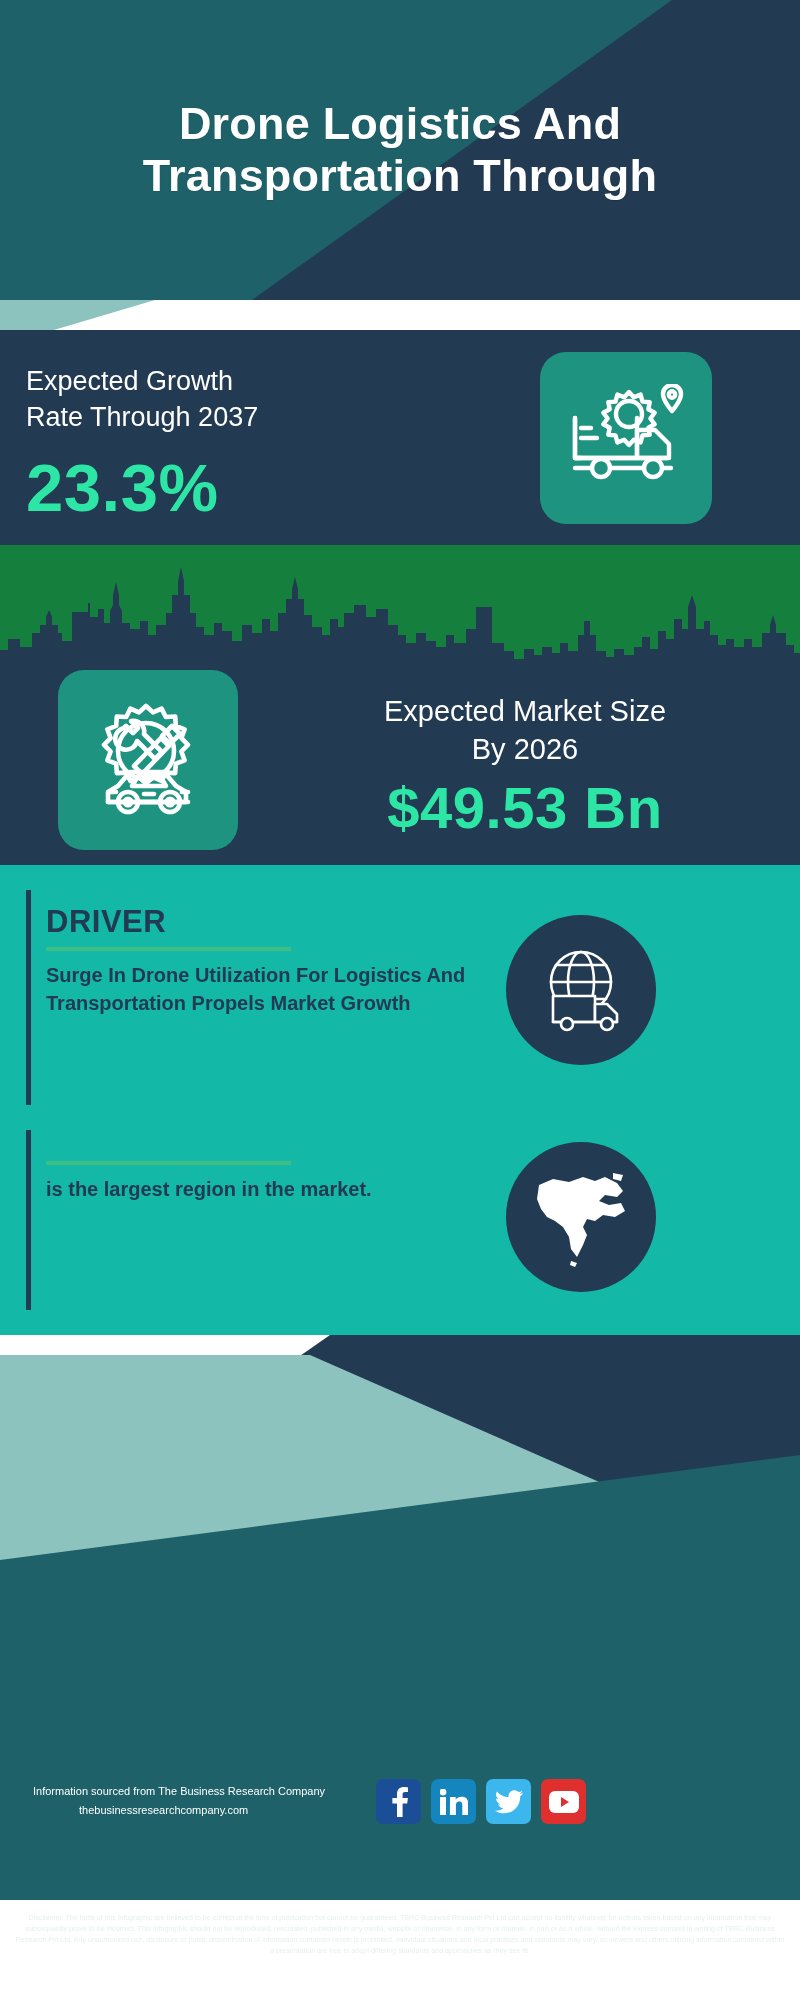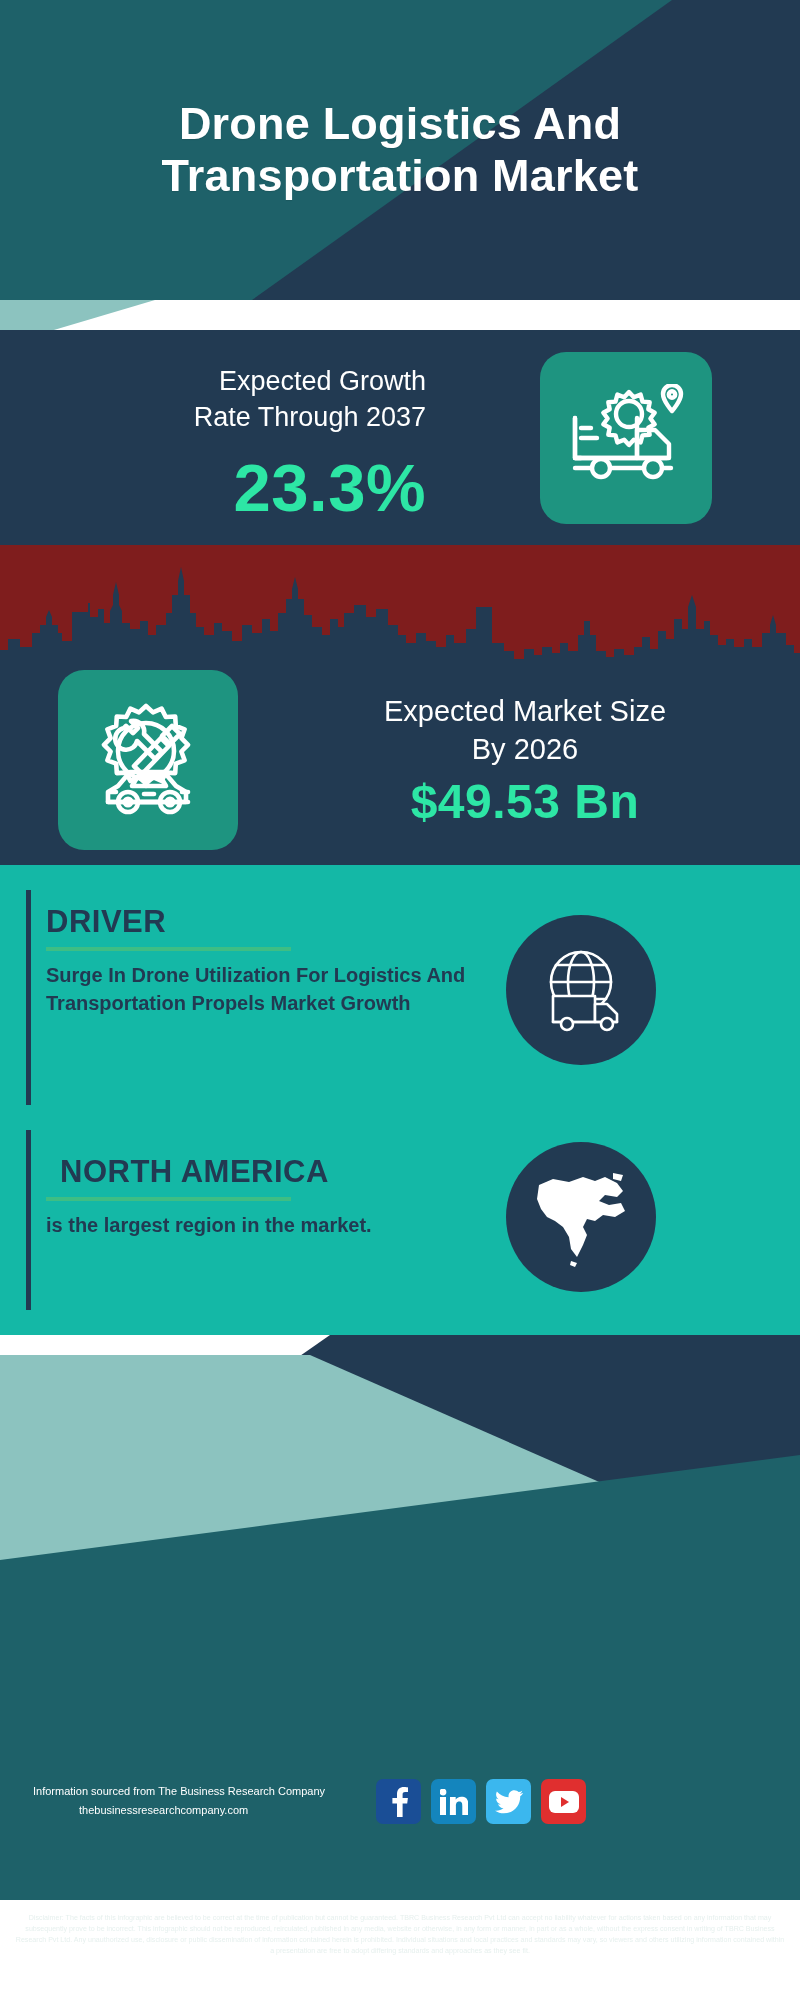--- a/index.html
+++ b/index.html
@@ -40,47 +40,47 @@
     clip-path:polygon(0 0, 155px 0, 0 46px);
   }
 
   
   .growth{
     position:absolute;left:0;top:330px;width:800px;height:215px;
     background:#223A52;
   }
   .growth-text{
     position:absolute;left:26px;top:34px;width:400px;
-    text-align:right;color:#ffffff;
+    text-align:left;color:#ffffff;
   }
   .growth-label{font-size:27px;line-height:1.32;font-weight:normal;}
   .growth-value{
     margin-top:14px;font-size:67px;font-weight:bold;color:#2DE6A5;letter-spacing:.5px;
   }
   .icon-tile{
     position:absolute;background:#1E9480;border-radius:26px;
     display:flex;align-items:center;justify-content:center;
   }
   .icon-tile.growth-tile{left:540px;top:22px;width:172px;height:172px;}
 
   
   .market{
     position:absolute;left:0;top:545px;width:800px;height:320px;
-    background:#7f1d1d;overflow:hidden;
+    background:#15803d;overflow:hidden;
   }
   .skyline-svg{position:absolute;left:0;top:10px;width:800px;height:135px;display:block;}
   .market-body{
     position:absolute;left:0;top:130px;width:800px;height:190px;background:#223A52;
   }
   .icon-tile.market-tile{left:58px;top:125px;width:180px;height:180px;}
   .market-text{
     position:absolute;left:275px;top:148px;width:500px;text-align:center;color:#ffffff;
   }
   .market-label{font-size:29px;line-height:1.3;}
-  .market-value{margin-top:6px;font-size:48px;font-weight:bold;color:#2DE6A5;letter-spacing:.5px;}
+  .market-value{margin-top:6px;font-size:58px;font-weight:bold;color:#2DE6A5;letter-spacing:.5px;}
 
   
   .insights{position:absolute;left:0;top:865px;width:800px;height:470px;background:#14b8a6;}
   .insight{position:absolute;left:26px;width:750px;}
   .insight .rule{
     position:absolute;left:0;top:0;width:5px;height:100%;background:#223A52;
   }
   .insight .content{margin-left:20px;width:440px;}
   .insight-title{
     color:#223A52;font-size:31px;font-weight:bold;letter-spacing:.5px;
@@ -138,21 +138,21 @@
   .disc-rule{position:absolute;left:0;top:1906px;width:800px;height:3px;background:#ffffff;opacity:.92;}
   svg{display:block;}
 </style>
 </head>
 <body>
 
 <div class="header">
   <div class="teal-wedge"></div>
   <div class="header-title">
     <span>Drone Logistics And</span>
-    <span>Transportation Market</span>
+    <span>Transportation Through</span>
   </div>
 </div>
 <div class="sub-wedge">
   <div class="lt"></div>
 </div>
 
 <div class="growth">
   <div class="growth-text">
     <div class="growth-label">
       <div>Expected Growth</div>
@@ -261,21 +261,20 @@
         <path d="M24 78 H32"></path>
         <path d="M44 78 H72"></path>
         <path d="M84 78 H88"></path>
       </svg>
     </div>
   </div>
 
   <div class="insight" id="insight-region">
     <div class="rule"></div>
     <div class="content">
-      <div class="insight-title">NORTH AMERICA</div>
       <div class="insight-underline"></div>
       <div class="insight-body">is the largest region in the market.</div>
     </div>
     <div class="circle-icon">
       <svg width="112" height="104" viewBox="0 0 112 104" aria-hidden="true">
         <path fill="#ffffff" d="M14 20 L28 14 L44 17 L58 12 L70 16 L80 12 L92 18 L98 26 L92 32 L80 30 L74 36 L84 40
           L96 38 L100 46 L90 52 L78 50 L70 56 L62 54 L58 62 L62 70 L58 80 L52 92 L46 84 L44 72 L38 62 L30 56 L22 52
           L16 44 L12 34 Z"></path>
         <path fill="#ffffff" d="M88 8 L98 10 L96 16 L88 14 Z"></path>
         <path fill="#ffffff" d="M46 96 L52 98 L50 102 L45 100 Z"></path>

